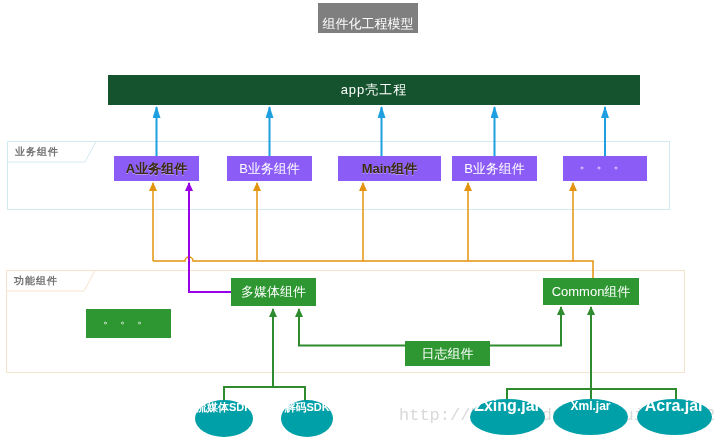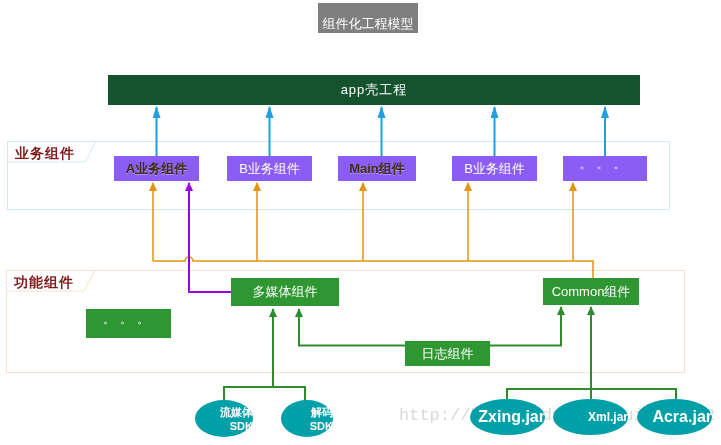--- a/index.html
+++ b/index.html
@@ -18,49 +18,49 @@
   
   .shell-bar{
     left:108px;top:75px;width:532px;height:30px;background:#14532d;
     color:#ffffff;font-size:13px;display:flex;align-items:center;justify-content:center;
     z-index:3;letter-spacing:1px;
   }
   
   .biz-container{left:7px;top:141px;width:663px;height:69px;border:1px solid #d4eaf2;background:transparent;z-index:0;}
   .fun-container{left:6px;top:270px;width:679px;height:103px;border:1px solid #f6e3cc;background:transparent;z-index:0;}
   .tab-label{
-    color:#7f1d1d;font-weight:bold;font-size:14px;z-index:3;letter-spacing:1px;
+    color:#737373;font-weight:bold;font-size:10px;z-index:3;letter-spacing:1px;
   }
   .tab-label.biz{left:15px;top:145px;}
   .tab-label.fun{left:14px;top:274px;}
   
   .obox{
     top:156px;height:25px;background:#8b5cf6;color:#ffffff;font-size:13px;
     display:flex;align-items:center;justify-content:center;z-index:3;
   }
   .obox.emph{color:#3a2d10;font-weight:bold;text-shadow:0 1px 0 rgba(255,255,255,0.35);}
   .obox.a{left:114px;width:85px;}
   .obox.b{left:227px;width:85px;}
-  .obox.main{left:338px;width:78px;}
+  .obox.main{left:338px;width:103px;}
   .obox.c{left:452px;width:85px;}
   .obox.dots{left:563px;width:84px;}
   
   .gbox{
     background:#2f9732;color:#ffffff;font-size:13px;
     display:flex;align-items:center;justify-content:center;z-index:3;
   }
   .gbox.gdots{left:86px;top:309px;width:85px;height:29px;}
-  .gbox.multimedia{left:231px;top:278px;width:108px;height:28px;}
+  .gbox.multimedia{left:231px;top:278px;width:85px;height:28px;}
   .gbox.common{left:543px;top:278px;width:96px;height:27px;}
   .gbox.logs{left:405px;top:333px;width:85px;height:25px;margin-top:8px;}
   .dotsTxt{letter-spacing:5px;font-size:12px;transform:translateY(-4px);}
   
   .ell{
     background:#00a0a8;border-radius:50%;color:#ffffff;z-index:3;
-    display:flex;flex-direction:column;align-items:flex-end;justify-content:center;
+    display:flex;align-items:flex-start;justify-content:center;
     font-weight:bold;line-height:14px;text-align:center;
   }
   .ell .l1,.ell .l2{display:block;}
   .ell.sdk1{left:195px;top:400px;width:58px;height:37px;font-size:11px;}
   .ell.sdk2{left:281px;top:400px;width:52px;height:37px;font-size:11px;}
   .ell.jar1{left:470px;top:399px;width:75px;height:36px;font-size:16px;}
   .ell.jar2{left:553px;top:399px;width:75px;height:36px;font-size:12px;}
   .ell.jar3{left:637px;top:399px;width:75px;height:36px;font-size:16px;}
   
   .watermark{

